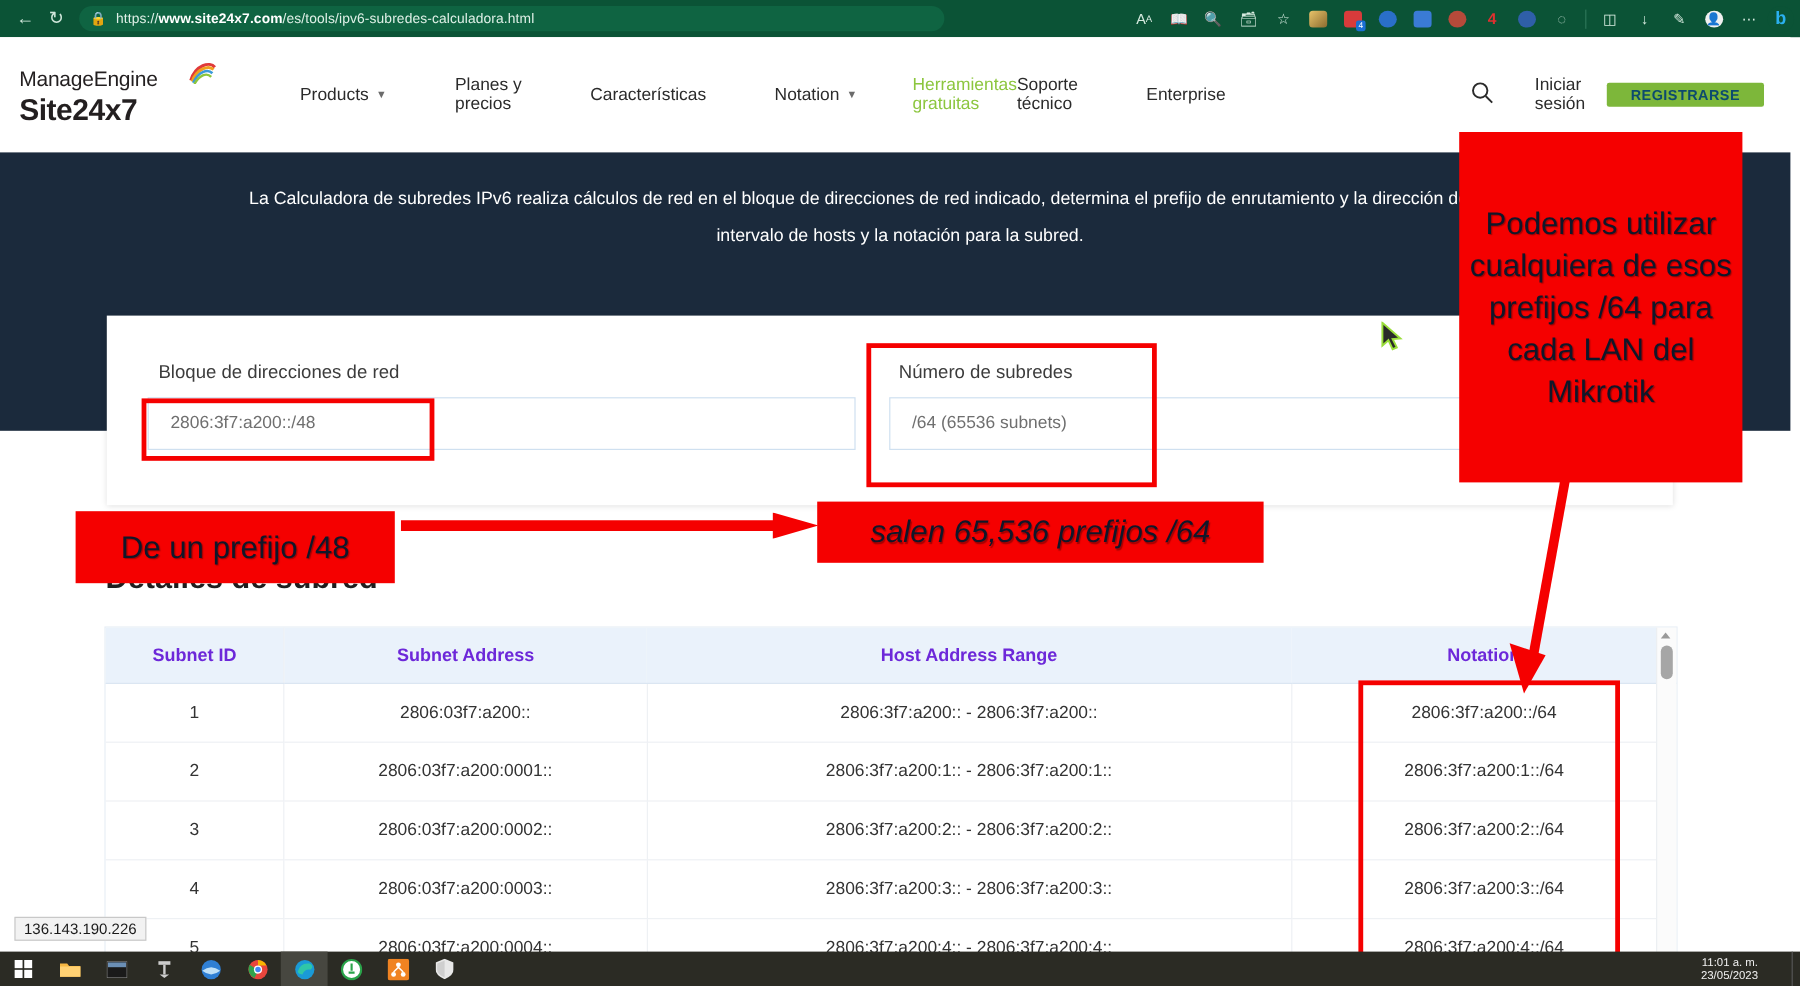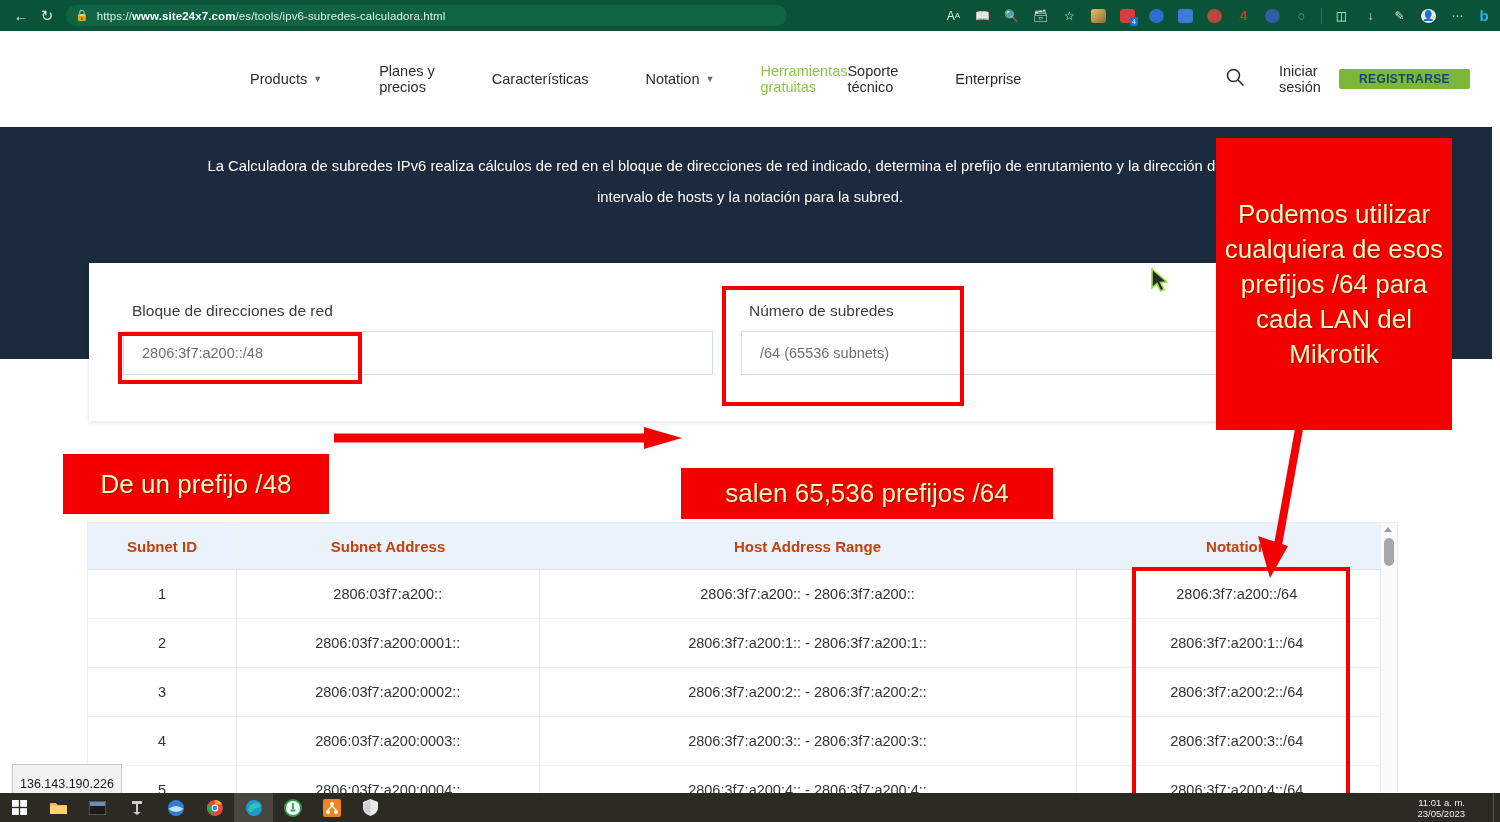--- a/index.html
+++ b/index.html
@@ -112,21 +112,21 @@
   
   #results-title{
     position:absolute;left:88px;top:468px;font-size:25.5px;font-weight:700;color:#1f1f1f;
   }
   #results-table{
     position:absolute;left:88px;top:523px;width:1300px;
     border-collapse:collapse;table-layout:fixed;background:#fff;
     box-shadow:0 0 0 1px #e8eef5;
   }
   #results-table th{
-    background:#eaf2fb;color:#c2410c;font-size:15px;font-weight:700;
+    background:#eaf2fb;color:#6d28d9;font-size:15px;font-weight:700;
     height:44px;border-bottom:1px solid #dbe6f2;
   }
   #results-table td{
     height:46px;font-size:14.5px;color:#333;text-align:center;
     border-bottom:1px solid #eef1f4;border-right:1px solid #eef1f4;
   }
   #results-table th:nth-child(1),#results-table td:nth-child(1){width:146px;border-right:1px solid #eef1f4;}
   #results-table th:nth-child(2),#results-table td:nth-child(2){width:300px;}
   #results-table th:nth-child(3),#results-table td:nth-child(3){width:535px;}
   #results-table th:nth-child(4),#results-table td:nth-child(4){width:319px;border-right:0;}
@@ -134,47 +134,46 @@
     position:absolute;left:1380px;top:523px;width:16px;height:280px;
     background:#fbfbfb;border-left:1px solid #eceff2;
   }
   #sb-up{position:absolute;left:3px;top:4px;width:0;height:0;
     border-left:4px solid transparent;border-right:4px solid transparent;border-bottom:5px solid #9a9a9a;}
   #sb-thumb{position:absolute;left:3px;top:15px;width:10px;height:28px;
     background:#a6a6a6;border-radius:5px;}
 
   
   .anno-box{
-    position:absolute;background:#f50000;color:#fef9c3;
+    position:absolute;background:#f50000;color:#0f172a;
     display:flex;align-items:center;justify-content:center;
     text-align:center;font-weight:400;
     text-shadow:1px 1px 1px rgba(0,0,0,.35);
-    margin-top:28px;
   }
   #anno-top-right{
     left:1216px;top:110px;width:236px;height:292px;
     font-size:26px;line-height:35px;padding:0 6px;box-sizing:border-box;
   }
   #anno-prefijo48{left:63px;top:426px;width:266px;height:60px;font-size:26px;}
-  #anno-65536{left:681px;top:440px;width:372px;height:51px;font-size:26px;}
+  #anno-65536{left:681px;top:418px;width:372px;height:51px;font-size:26px;font-style:italic;}
 
   .hl-box{position:absolute;border:4px solid #f50000;box-sizing:border-box;}
   #hl-input-bloque{left:118px;top:332px;width:244px;height:52px;}
   #hl-numero{left:722px;top:286px;width:242px;height:120px;}
   #hl-notation{left:1132px;top:567px;width:218px;height:243px;}
 
   
   #arrow-horizontal{position:absolute;left:334px;top:427px;width:348px;height:22px;}
   #arrow-diagonal{position:absolute;left:1250px;top:396px;width:110px;height:185px;}
 
   
   #status-tooltip{
     position:absolute;left:12px;top:764px;
     background:#f2f2f2;border:1px solid #c8c8c8;
-    font-size:12.5px;color:#1a1a1a;padding:12px 7px;
+    font-size:12.5px;color:#1a1a1a;padding:2px 7px;
   }
 
   
   #cursor{position:absolute;left:1150px;top:268px;width:20px;height:26px;}
 
   
   #taskbar{
     position:absolute;left:0;top:793px;width:1500px;height:29px;
     background:#2b2b24;display:flex;align-items:center;
   }
@@ -231,20 +230,32 @@
         <span class="tb-sq" style="background:#f0f0f0;border-radius:50%;color:#0b5336;font-size:10px;display:flex;align-items:center;justify-content:center">👤</span>
       </div>
     <div class="tb-ic">⋯</div>
     <div class="tb-ic" id="bing-ic">
         <span style="color:#2bb0f0;font-weight:700;font-size:15px">b</span>
       </div>
   </div>
 </div>
 
 <div id="site-header">
+  <div id="logo-block">
+    <div id="logo-me">
+      <span>ManageEngine</span>
+      <svg id="logo-swoosh" viewBox="0 0 24 20">
+        <path d="M2 17 C6 4 18 1 22 6" stroke="#e03a3a" stroke-width="2.6" fill="none"></path>
+        <path d="M3 18 C7 7 17 4 21 8" stroke="#f0a01e" stroke-width="2.4" fill="none"></path>
+        <path d="M4 19 C8 10 16 7 20 11" stroke="#3a9ad9" stroke-width="2.2" fill="none"></path>
+        <path d="M5 20 C9 13 15 10 19 14" stroke="#8cc63e" stroke-width="2" fill="none"></path>
+      </svg>
+    </div>
+    <div id="logo-site">Site24x7</div>
+  </div>
 
   <div id="main-nav">
     <div class="nav-item" id="nav-products">
       <span class="cap">Products</span>
       <span class="nav-caret">▼</span>
     </div>
     <div class="nav-item" id="nav-precios">Planes y
 precios</div>
     <div class="nav-item" id="nav-caracteristicas">Características</div>
     <div class="nav-item" id="nav-resources">

